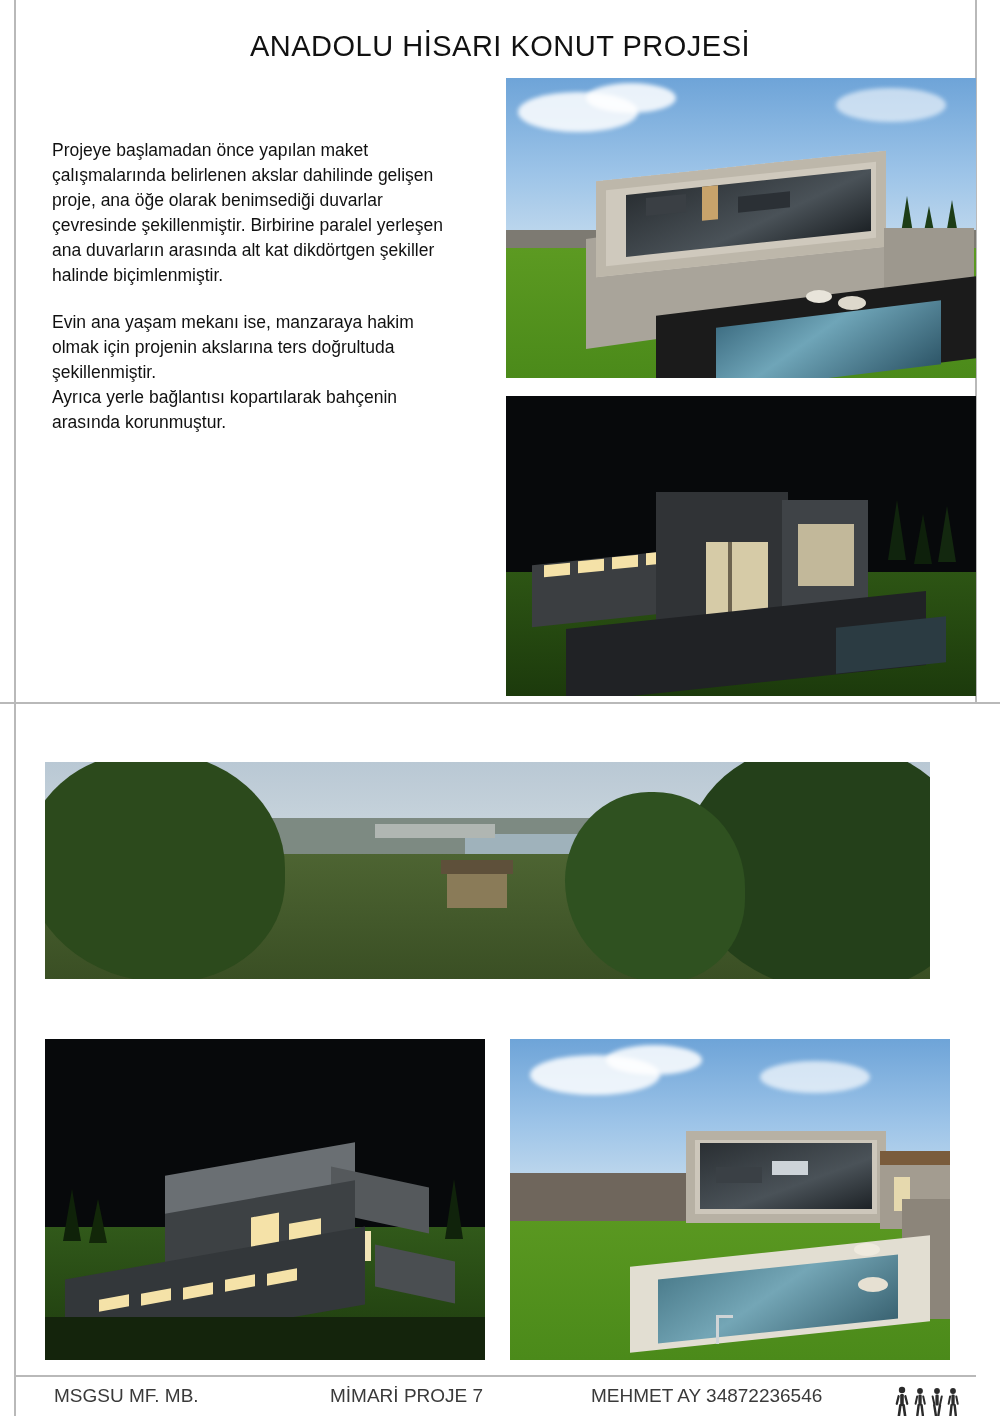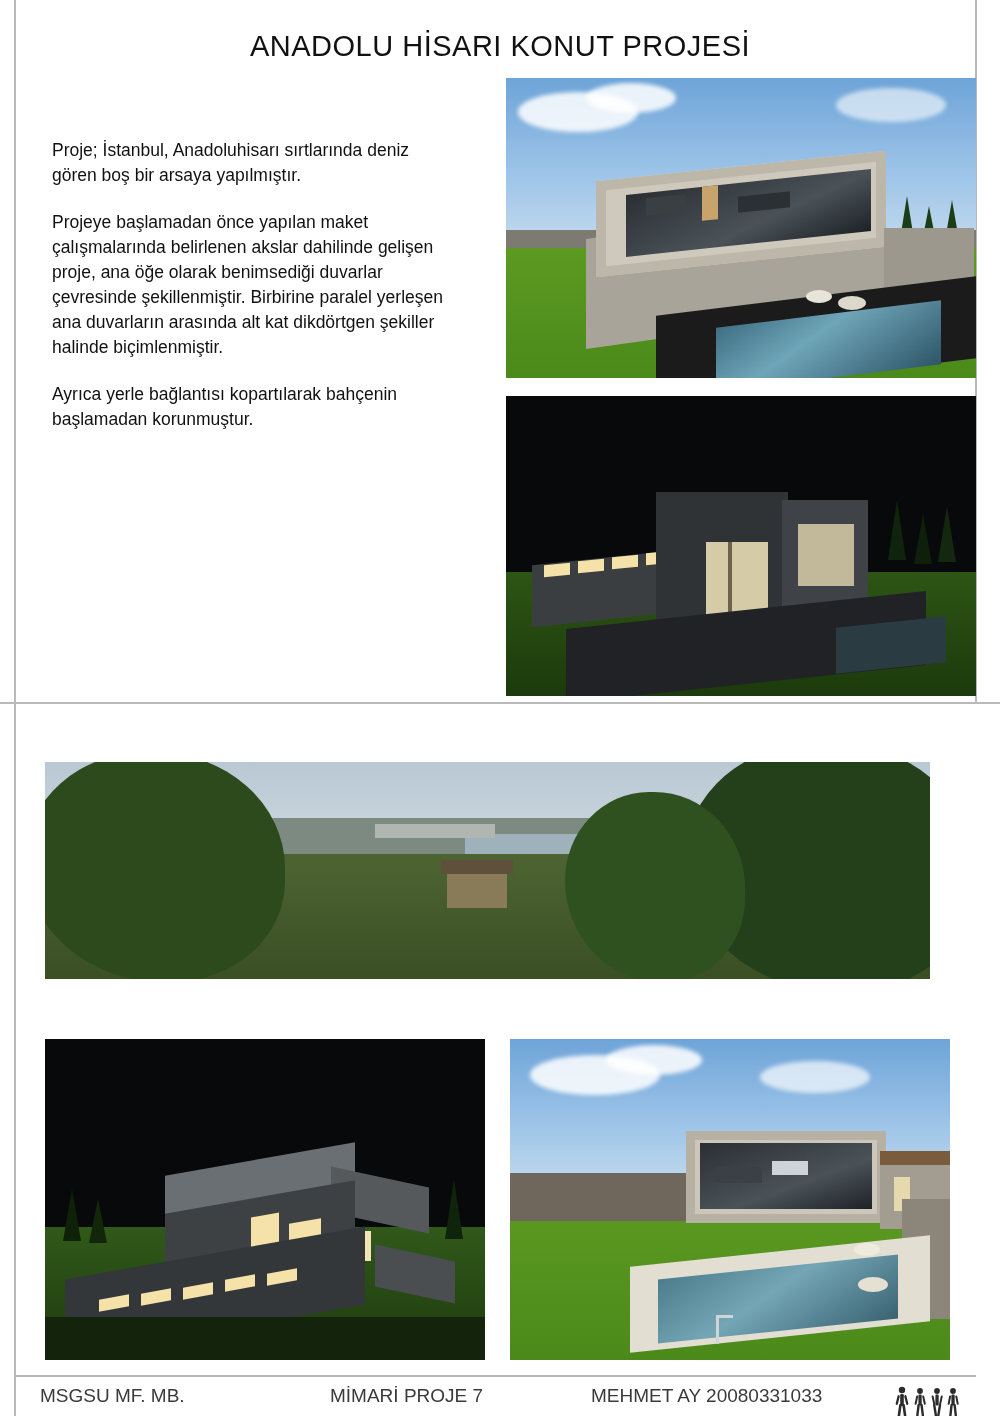--- a/index.html
+++ b/index.html
@@ -87,21 +87,21 @@
     width: 962px;
     height: 39px;
     color: #3a3a3a;
     font-size: 19px;
   }
   .footer span {
     position: absolute;
     top: 8px;
     white-space: nowrap;
   }
-  .f-school { left: 26px; }
+  .f-school { left: 40px; }
   .f-course { left: 316px; }
   .f-author { left: 577px; }
   .people {
     position: absolute;
     left: 880px;
     top: 2px;
     width: 70px;
     height: 34px;
   }
 
@@ -163,23 +163,23 @@
 
 <div class="rule rule-v-left"></div>
 <div class="rule rule-v-right"></div>
 <div class="rule rule-h-mid"></div>
 <div class="rule rule-v-left2"></div>
 <div class="rule rule-h-bot"></div>
 
 <div class="title">ANADOLU HİSARI KONUT PROJESİ</div>
 
 <div class="text-col">
-  <p>Proje; İstanbul, Anadoluhisarı sırtlarında deniz gören boş bir arsaya yapılmıştır.</p>
   <p>Projeye başlamadan önce yapılan maket çalışmalarında belirlenen akslar dahilinde gelişen proje, ana öğe olarak benimsediği duvarlar çevresinde şekillenmiştir. Birbirine paralel yerleşen ana duvarların arasında alt kat dikdörtgen şekiller halinde biçimlenmiştir.</p>
-  <p>Ayrıca yerle bağlantısı kopartılarak bahçenin başlamadan korunmuştur.</p>
+  <p class="tight">Evin ana yaşam mekanı ise, manzaraya hakim olmak için projenin akslarına ters doğrultuda şekillenmiştir.</p>
+  <p>Ayrıca yerle bağlantısı kopartılarak bahçenin arasında korunmuştur.</p>
 </div>
 
 <div class="img img1">
   <div class="sky-day"></div>
   <div class="cloud" style="left:12px;top:14px;width:120px;height:40px;"></div>
   <div class="cloud" style="left:80px;top:5px;width:90px;height:30px;"></div>
   <div class="cloud" style="left:330px;top:10px;width:110px;height:34px;opacity:.7;"></div>
 
   <div class="grass" style="top:162px;height:138px;"></div>
   <div class="conc-dark" style="left:0;top:152px;width:470px;height:18px;background:#7d7a72;"></div>
@@ -289,21 +289,21 @@
   <div style="position:absolute;left:120px;top:212px;width:300px;height:86px;background:#e2ded2;transform:skewY(-6deg);"></div>
   <div class="pool" style="left:148px;top:228px;width:240px;height:64px;transform:skewY(-6deg);background:linear-gradient(150deg,#4c7d8d,#74a6b6 45%,#3a6372);"></div>
   <div style="position:absolute;left:344px;top:204px;width:26px;height:13px;background:#efeade;border-radius:50%;"></div>
   <div style="position:absolute;left:348px;top:238px;width:30px;height:15px;background:#e6e0d2;border-radius:50%;"></div>
   <div style="position:absolute;left:206px;top:276px;width:14px;height:26px;border-left:3px solid #cfd4d6;border-top:3px solid #cfd4d6;"></div>
 </div>
 
 <div class="footer">
   <span class="f-school">MSGSU MF. MB.</span>
   <span class="f-course">MİMARİ PROJE 7</span>
-  <span class="f-author">MEHMET AY 20080331033</span>
+  <span class="f-author">MEHMET AY 34872236546</span>
   <span class="people">
     <svg width="70" height="34" viewBox="0 0 70 34" aria-hidden="true">
       <g fill="#2b2b2b">
         <circle cx="8" cy="5" r="3.2"></circle>
         <rect x="6.2" y="9" width="3.6" height="12" rx="1.2"></rect>
         <rect x="4.4" y="19" width="2.6" height="13" rx="1.1" transform="rotate(8 5.7 25)"></rect>
         <rect x="9" y="19" width="2.6" height="13" rx="1.1" transform="rotate(-8 10.3 25)"></rect>
         <rect x="2.6" y="10" width="2.2" height="10" rx="1" transform="rotate(14 3.7 15)"></rect>
         <rect x="11.2" y="10" width="2.2" height="10" rx="1" transform="rotate(-14 12.3 15)"></rect>
 

